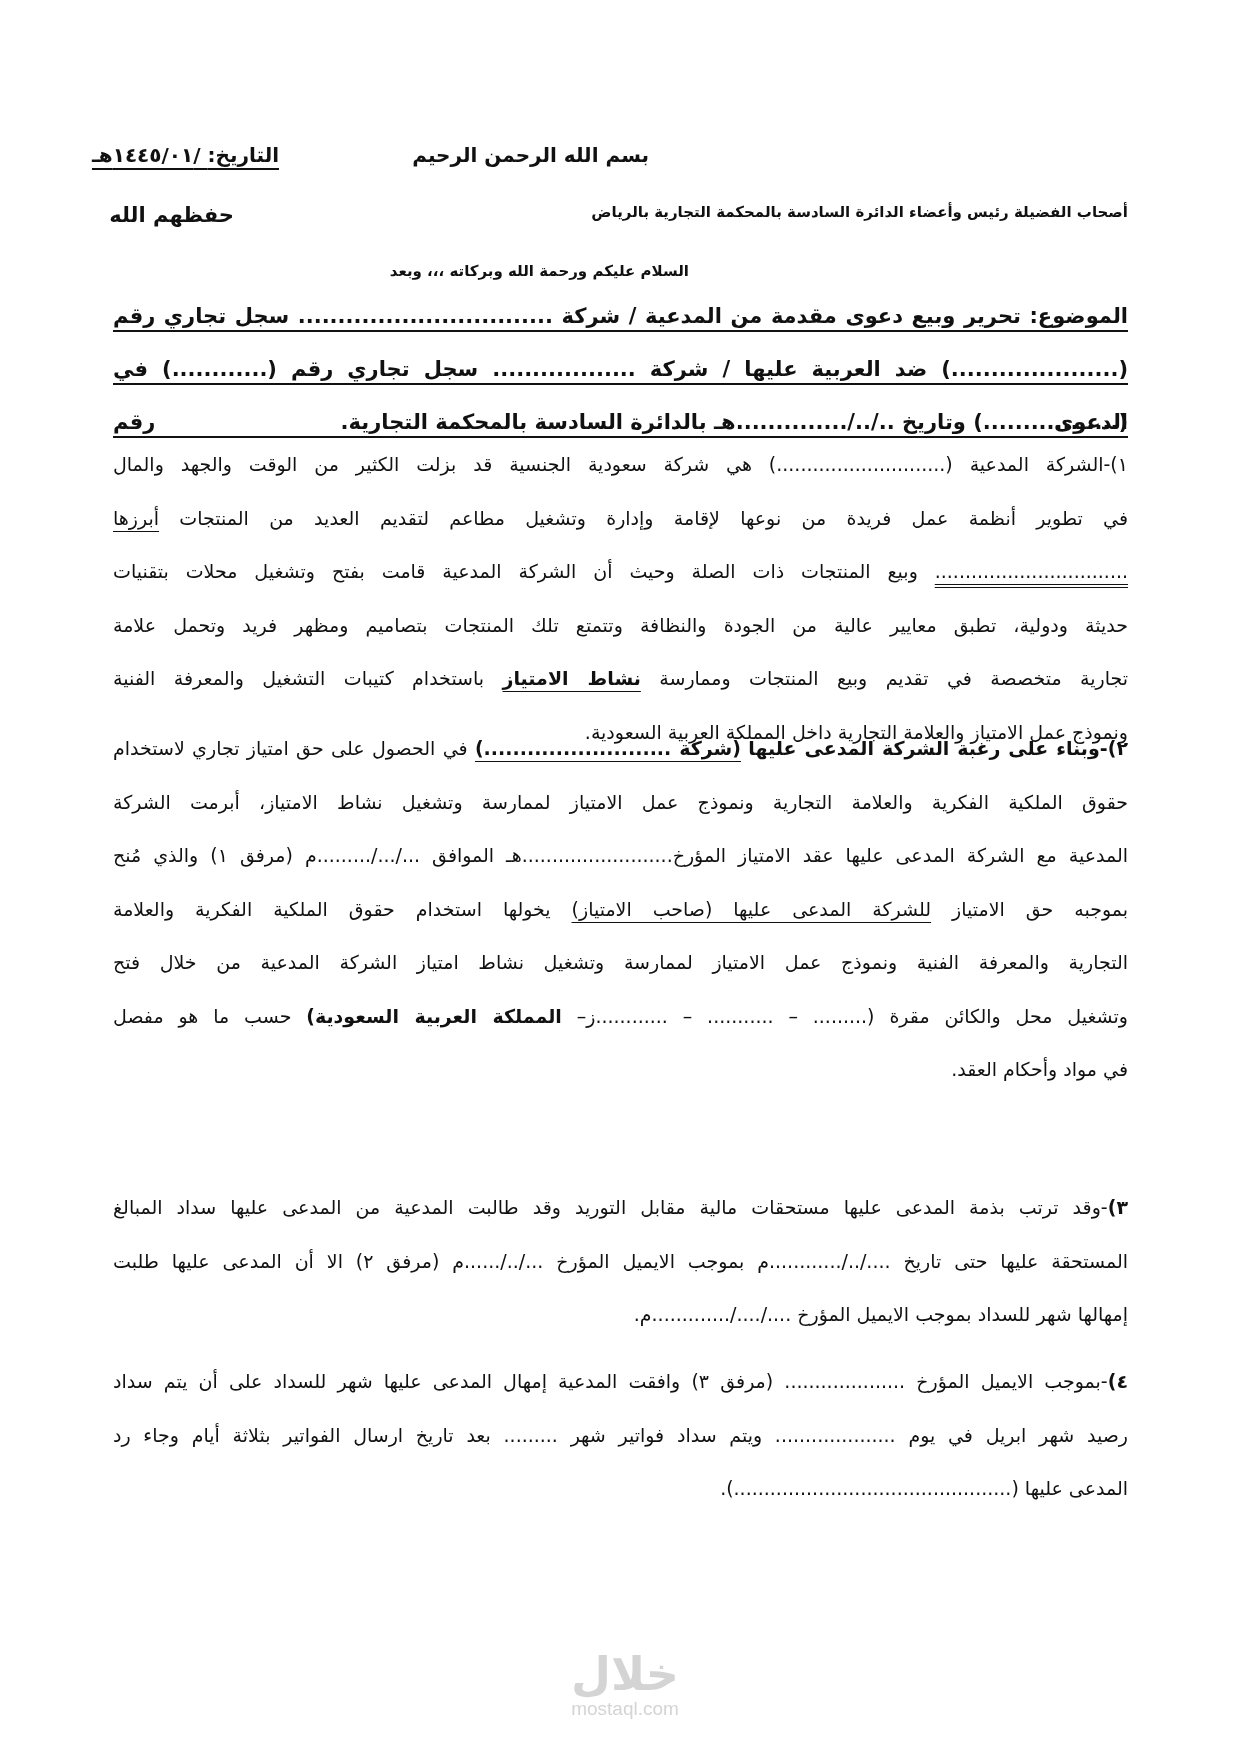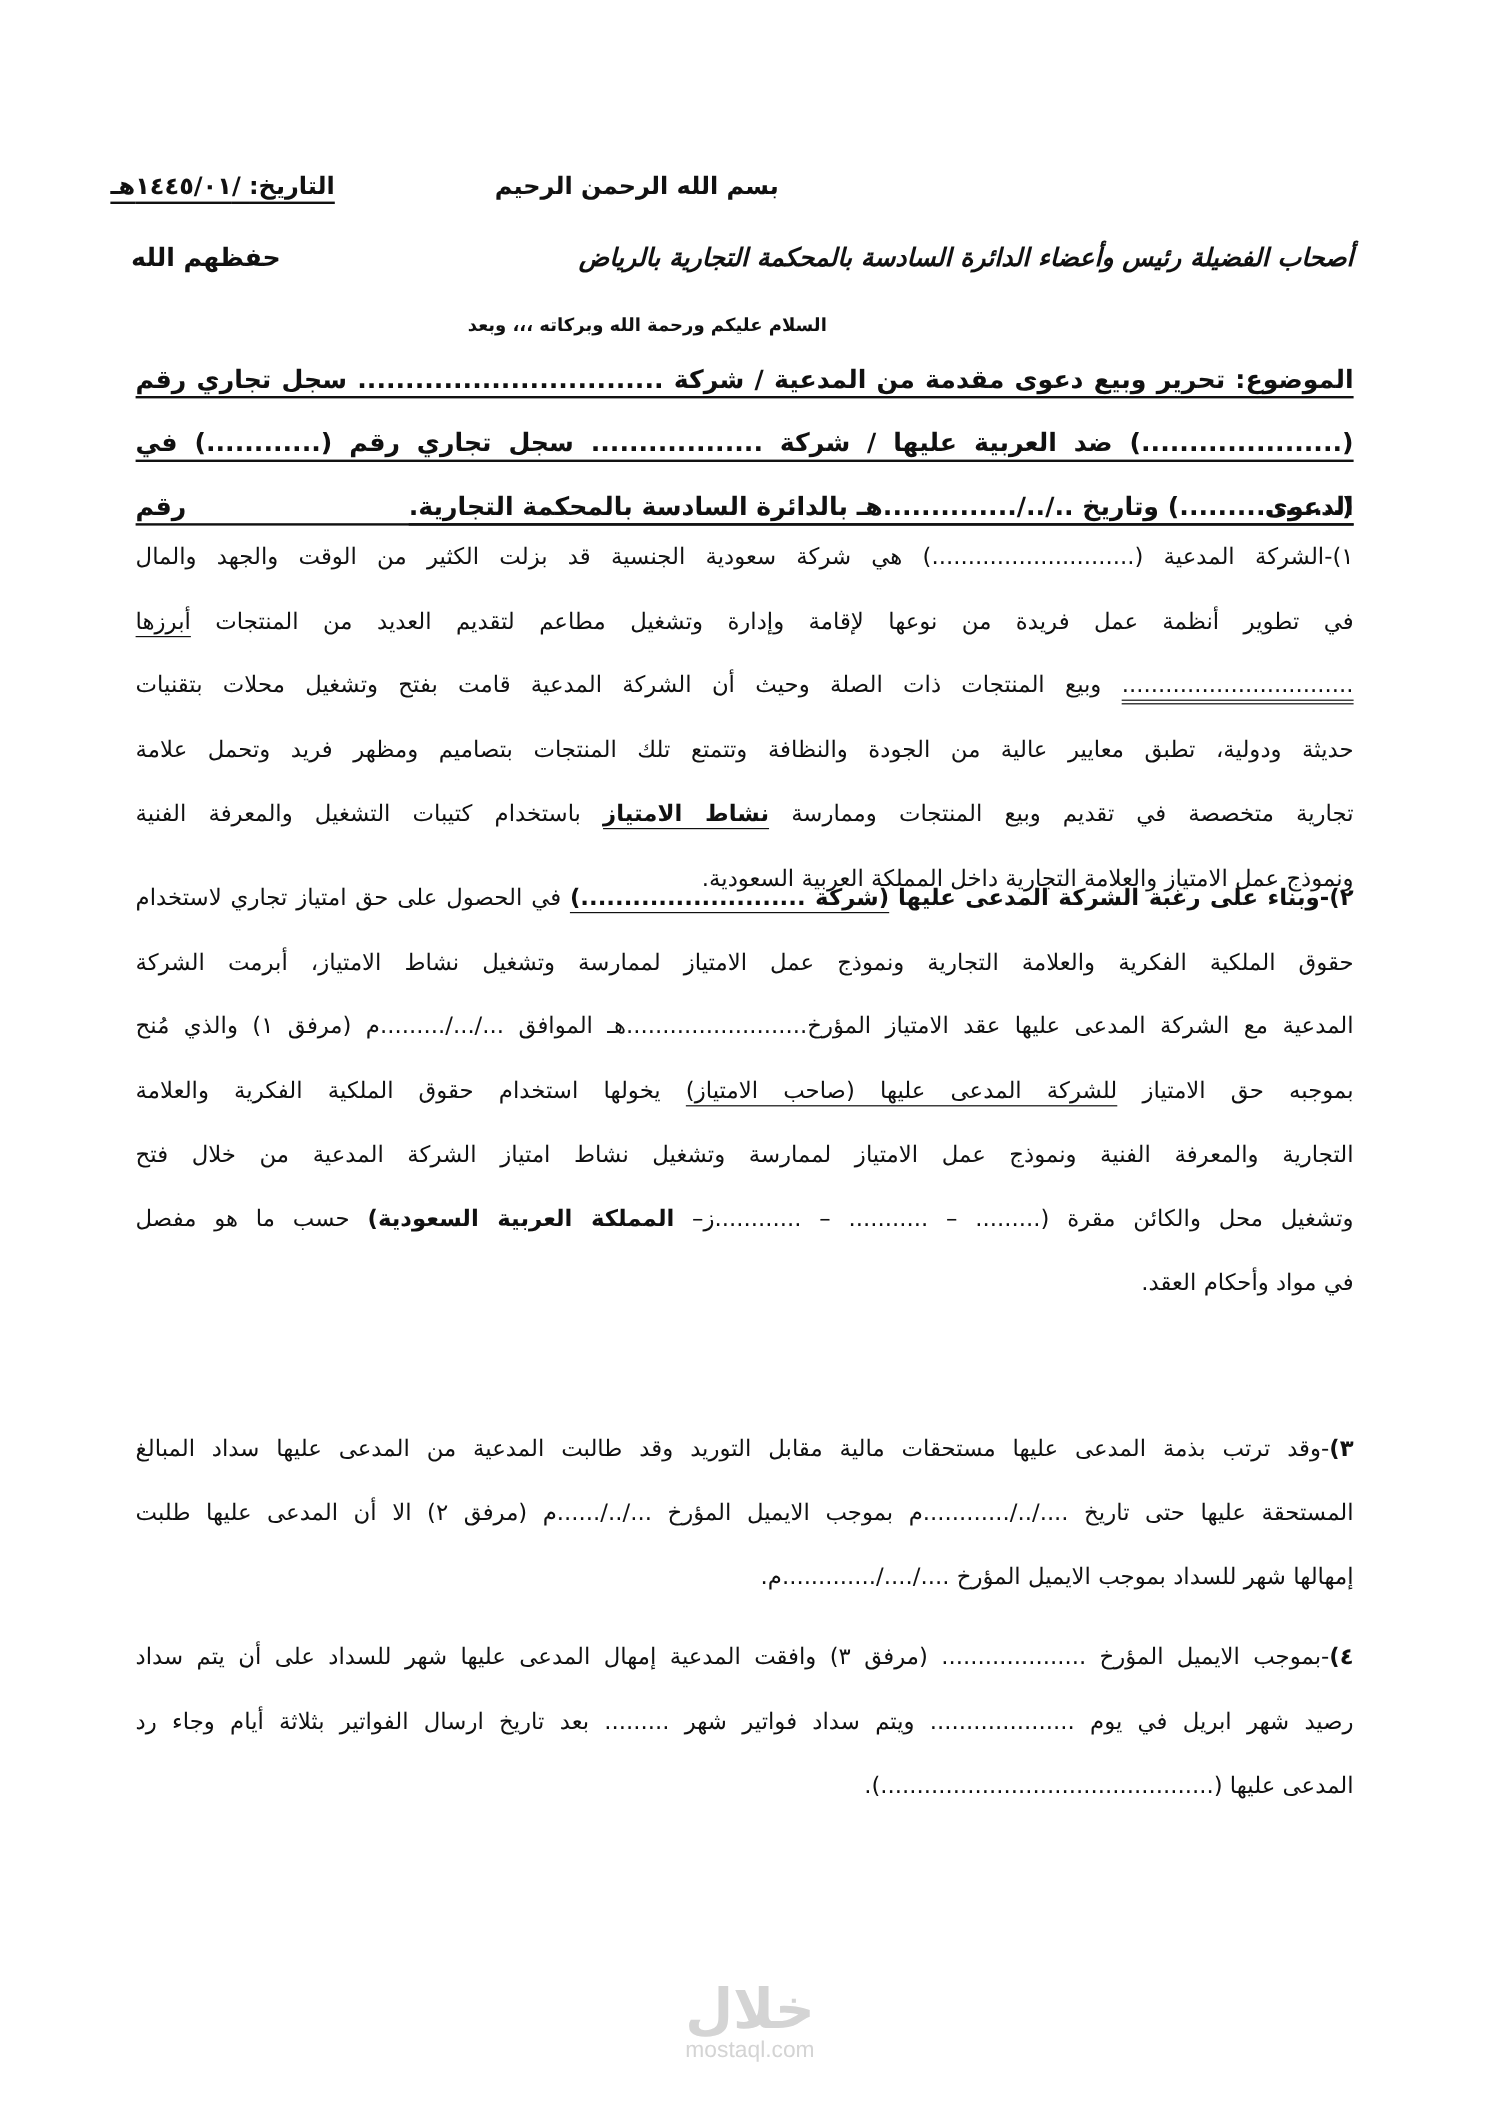--- a/index.html
+++ b/index.html
@@ -28,21 +28,21 @@
 </head>
 <body>
 
 <div class="page">
 
   <div class="abs header-line" style="right:592px; top:143px;">بسم الله الرحمن الرحيم</div>
   <div class="abs header-line" style="right:962px; top:143px;text-align:right;">
     <span class="u">التاريخ:</span><span class="u"> /١٤٤٥/٠١هـ</span>
   </div>
 
-  <div class="abs" style="right:113px; top:203px; font-size:21px; font-weight:bold;font-style:italic;">أصحاب الفضيلة رئيس وأعضاء الدائرة السادسة بالمحكمة التجارية بالرياض</div>
+  <div class="abs" style="right:113px; top:203px; font-size:15px; font-weight:bold;">أصحاب الفضيلة رئيس وأعضاء الدائرة السادسة بالمحكمة التجارية بالرياض</div>
   <div class="abs" style="right:1007px; top:203px; font-size:21px; font-weight:bold;">حفظهم الله</div>
 
   <div class="abs" style="right:552px; top:262px; font-size:15px; font-weight:bold;text-align:center;">السلام عليكم ورحمة الله وبركاته ،،، وبعد</div>
 
   <div class="subject" style="top:290px;">
     <span class="ln"><span>الموضوع: تحرير وبيع دعوى مقدمة من المدعية / شركة ................................ سجل تجاري رقم</span></span>
     <span class="ln"><span>(.....................) ضد العربية عليها / شركة .................. سجل تجاري رقم (............) في الدعوى رقم</span></span>
     <span class="ln last"><span>(.................) وتاريخ ../../..............هـ بالدائرة السادسة بالمحكمة التجارية.</span></span>
   </div>
 

